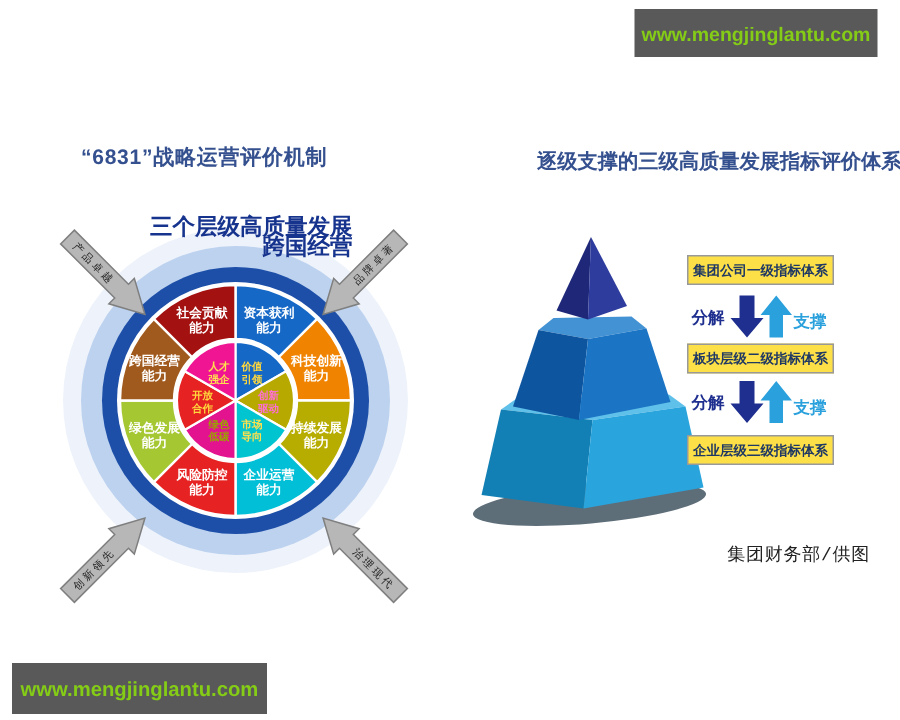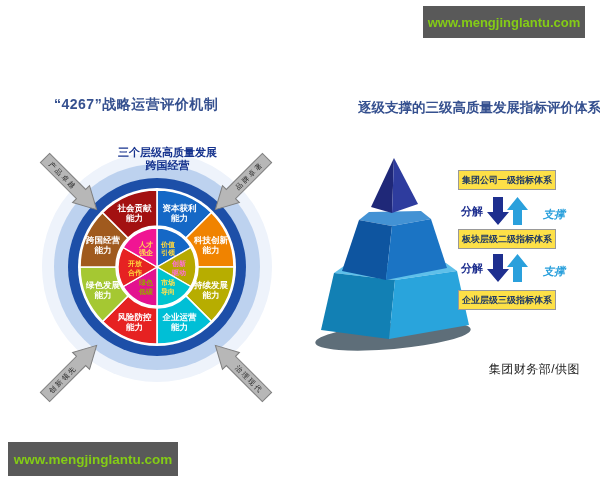--- a/index.html
+++ b/index.html
@@ -6,31 +6,31 @@
   body{width:600px;height:480px;position:relative;background:#ffffff;overflow:hidden;
        font-family:"Liberation Sans",sans-serif;}
   #gfx{position:absolute;left:0;top:0;z-index:1;}
   .ov{position:absolute;z-index:2;}
   .banner{background:#595959;color:#84cc16;font-weight:bold;display:flex;align-items:center;justify-content:center;}
   .banner.top{left:423px;top:6px;width:162px;height:32px;font-size:13px;}
   .banner.bottom{left:8px;top:442px;width:170px;height:34px;font-size:13.5px;}
   .panel-title{font-weight:bold;color:#35508f;white-space:nowrap;}
   .title-left{left:54px;top:96px;font-size:14px;letter-spacing:0.5px;}
   .title-right{left:322px;top:99px;font-size:13.5px;}
-  .wheel-top-label{left:100px;top:146px;width:135px;text-align:center;color:#16338e;
-       font-weight:bold;font-size:11px;line-height:12.5px;}
+  .wheel-top-label{left:100px;top:146px;width:135px;text-align:right;color:#16338e;
+       font-weight:bold;font-size:15px;line-height:12.5px;}
   .level-box{left:458px;width:96px;height:18px;border:1px solid #999;background:#fde047;
        color:#1f3864;font-size:9px;font-weight:bold;text-align:center;line-height:18px;white-space:nowrap;}
   .box1{top:170px}.box2{top:229px}.box3{top:290px}
   .rel{font-size:11px;font-weight:bold;white-space:nowrap;}
   .decompose-label{left:461px;}
-  .support-label{left:543px;font-style:italic;}
+  .support-label{left:529px;}
   .r1d{top:204px}.r1s{top:207px}.r2d{top:261px}.r2s{top:264px}
   .caption{left:468px;top:361px;width:112px;text-align:right;color:#222;
-       font-family:Liberation Sans, sans-serif;font-size:12px;letter-spacing:0.5px;}
+       font-family:Liberation Mono, monospace;font-size:12px;letter-spacing:0.5px;}
 </style>
 </head>
 <body>
 
 <svg id="gfx" width="600" height="480" viewBox="0 0 600 480">
 
   <g>
     <circle cx="157" cy="267" r="115" fill="#eef3fb"></circle>
     <circle cx="157" cy="267" r="103" fill="#bdd2ef"></circle>
     <circle cx="157" cy="267" r="89" fill="#1d4fa8"></circle>
@@ -108,21 +108,21 @@
   </g>
   <g transform="translate(0,57)">
     <path d="M493,197 h10 v15 h6 l-11,13 -11,-13 h6 Z" fill="#1e2f8f"></path>
     <path d="M507,210 l10.5,-13 10.5,13 h-6 v15 h-9 v-15 Z" fill="#2aa0dc"></path>
   </g>
 </svg>
 
 <div class="ov banner top" style="background: rgb(89, 89, 89);">www.mengjinglantu.com</div>
 <div class="ov banner bottom" style="background: rgb(89, 89, 89);">www.mengjinglantu.com</div>
 
-<div class="ov panel-title title-left" style="color: rgb(53, 80, 143);">“4267”战略运营评价机制</div>
+<div class="ov panel-title title-left" style="color: rgb(53, 80, 143);">“6831”战略运营评价机制</div>
 <div class="ov panel-title title-right" style="color: rgb(53, 80, 143); margin-left: 36px;">逐级支撑的三级高质量发展指标评价体系</div>
 
 <div class="ov wheel-top-label">
   <div>三个层级高质量发展</div>
   <div>跨国经营</div>
 </div>
 
 <div class="ov level-box box1">集团公司一级指标体系</div>
 <div class="ov level-box box2">板块层级二级指标体系</div>
 <div class="ov level-box box3">企业层级三级指标体系</div>

